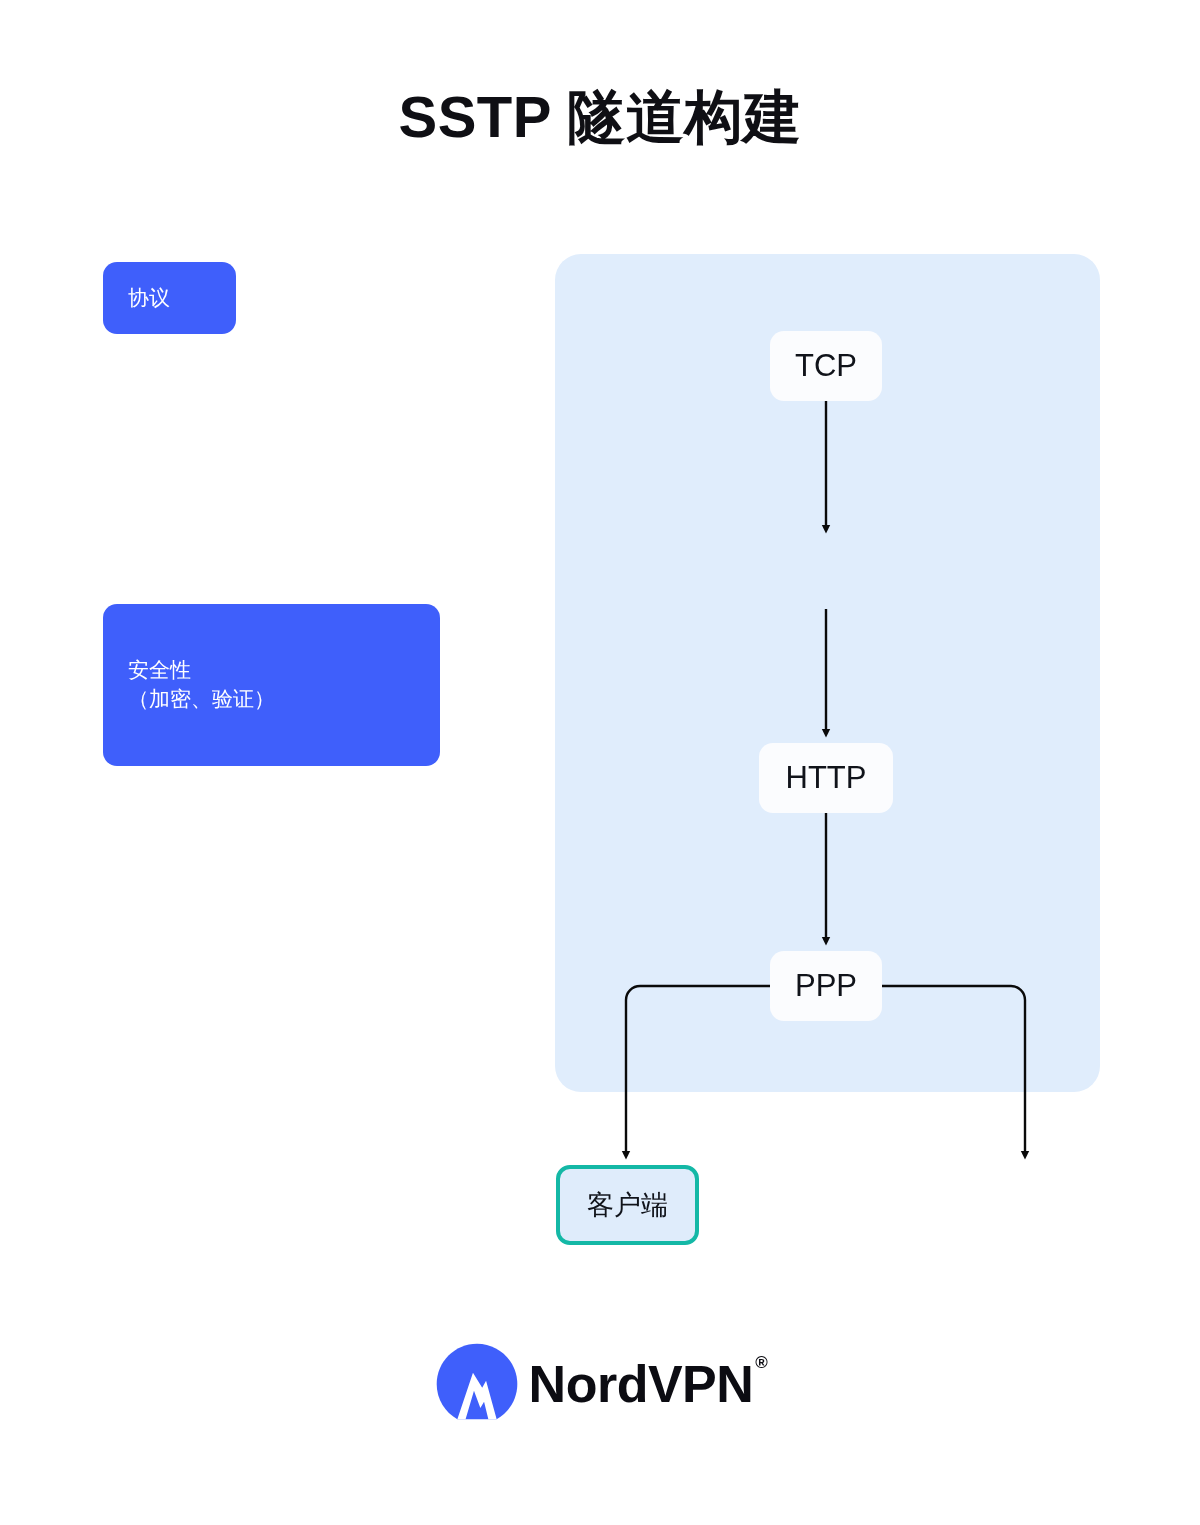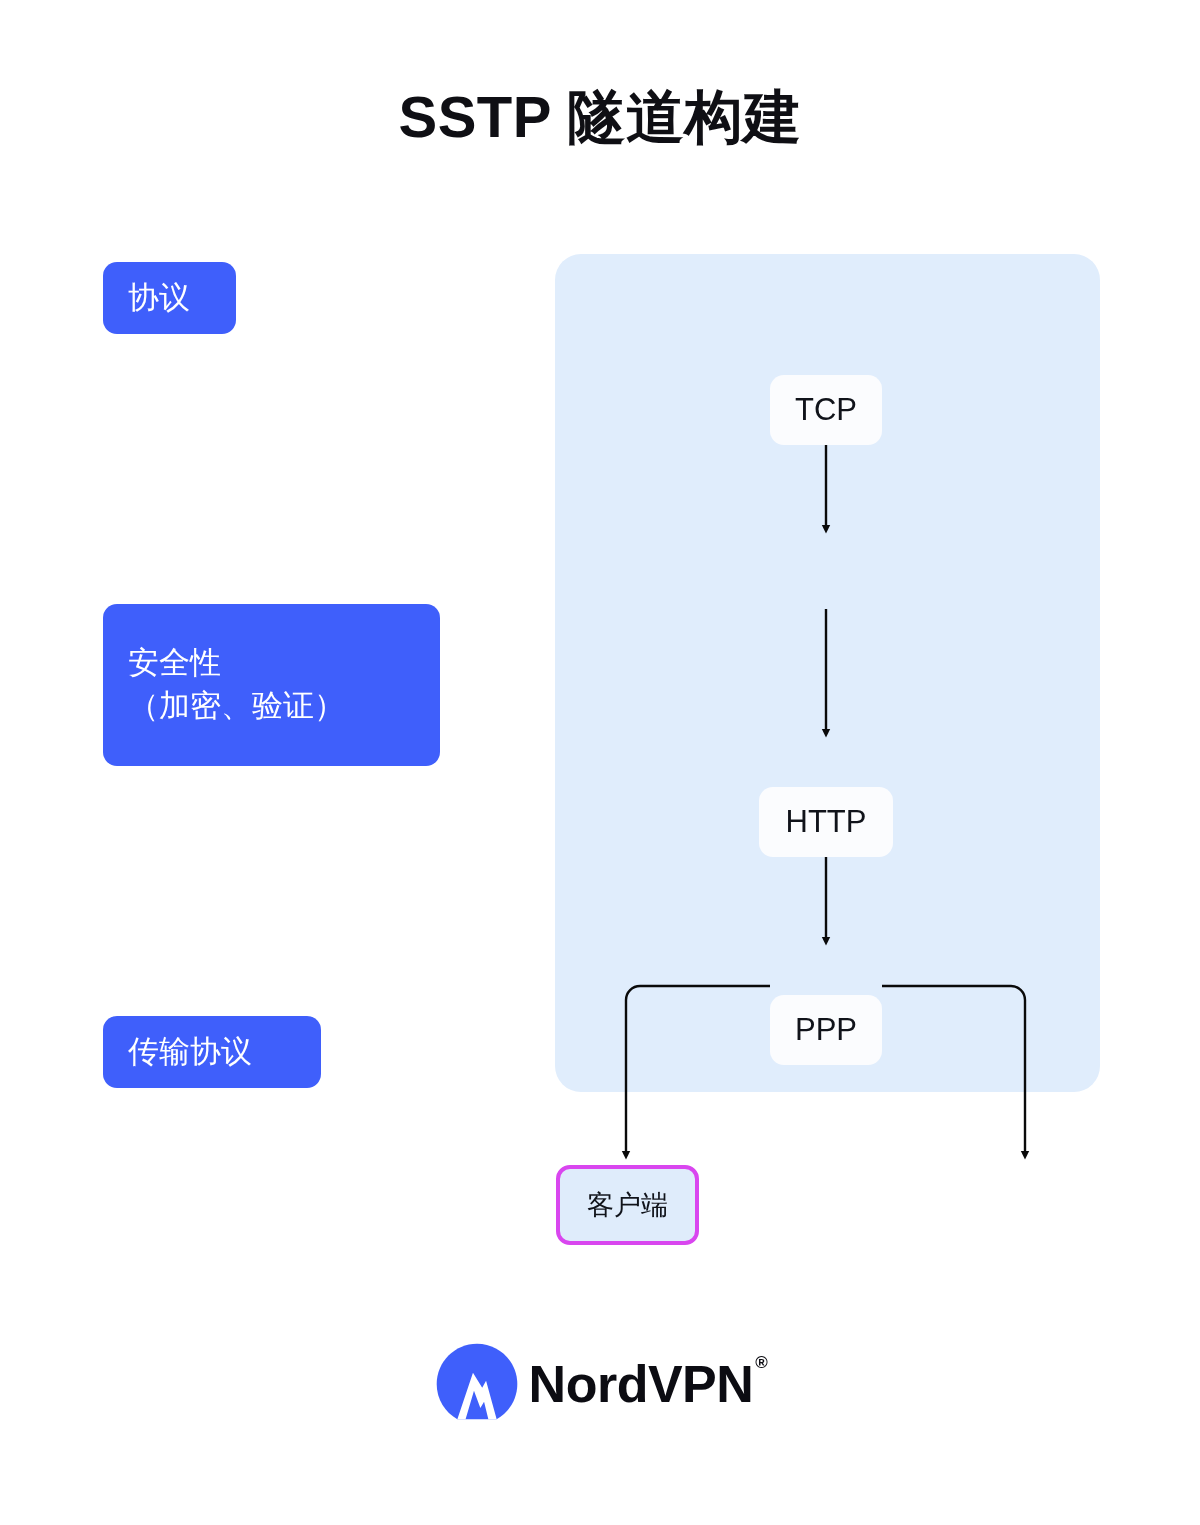--- a/index.html
+++ b/index.html
@@ -49,21 +49,21 @@
   
   .chip {
     position: absolute;
     background: #3f5ffb;
     color: #ffffff;
     border-radius: 14px;
     display: flex;
     align-items: center;
     justify-content: flex-start;
     box-sizing: border-box;
-    font-size: 31px;
+    font-size: 21px;
     line-height: 1.38;
     white-space: pre;
     font-weight: 400;
   }
   .chip-protocol {
     left: 103px;
     top: 262px;
     width: 133px;
     height: 72px;
     padding-left: 25px;
@@ -88,32 +88,31 @@
     position: absolute;
     background: #fbfcfe;
     border-radius: 14px;
     display: flex;
     align-items: center;
     justify-content: center;
     font-size: 31px;
     color: #10131a;
     box-sizing: border-box;
     z-index: 3;
-    margin-top: 44px;
   }
   .node-tcp    { left: 770px; top: 331px; width: 112px; height: 70px; }
   .node-ssltls { left: 734px; top: 539px; width: 183px; height: 70px; }
   .node-http   { left: 759px; top: 743px; width: 134px; height: 70px; }
   .node-ppp    { left: 770px; top: 951px; width: 112px; height: 70px; }
 
   
   .endpoint {
     position: absolute;
     background: #dfecfb;
-    border: 4px solid #d946ef;
+    border: 4px solid #14b8a6;
     border-radius: 14px;
     display: flex;
     align-items: center;
     justify-content: center;
     font-size: 27px;
     color: #10131a;
     box-sizing: border-box;
     z-index: 3;
   }
   .endpoint-client { left: 556px; top: 1165px; width: 143px; height: 80px; }
@@ -166,21 +165,20 @@
 
   <div class="title">SSTP 隧道构建</div>
 
   <div class="stage-panel"></div>
 
   <div class="chip chip-protocol">协议</div>
 
   <div class="chip chip-security">安全性
 （加密、验证）</div>
 
-  <div class="chip chip-transport">传输协议</div>
 
   <svg class="connectors" viewBox="0 0 1200 1525" xmlns="http://www.w3.org/2000/svg">
     <defs>
       <marker id="ah" markerWidth="11" markerHeight="11" refX="4.6" refY="5" orient="auto" markerUnits="userSpaceOnUse">
         <path d="M0.6,0.8 L9,5 L0.6,9.2 Z" fill="#0a0a0a"></path>
       </marker>
     </defs>
 
     <path d="M826,401 L826,529" stroke="#0a0a0a" stroke-width="2.4" fill="none" marker-end="url(#ah)"></path>
 

